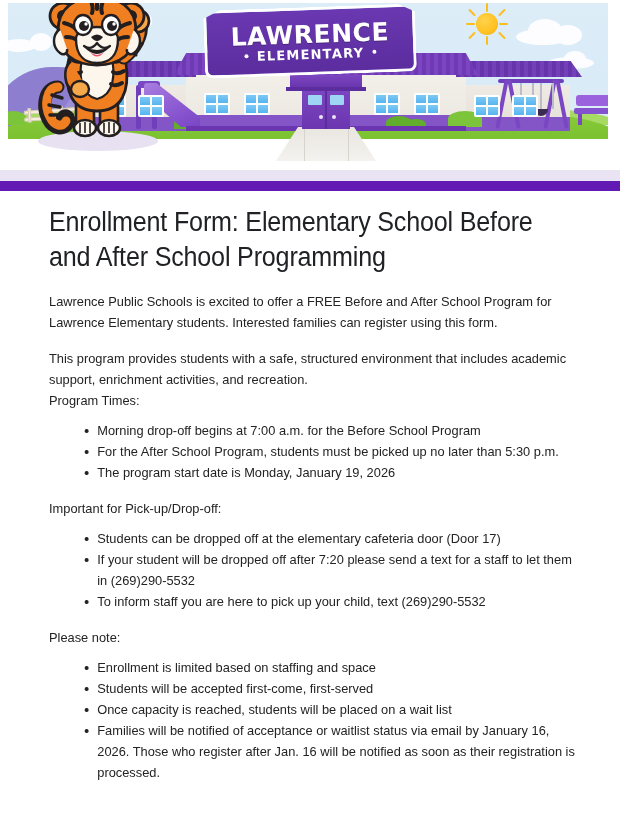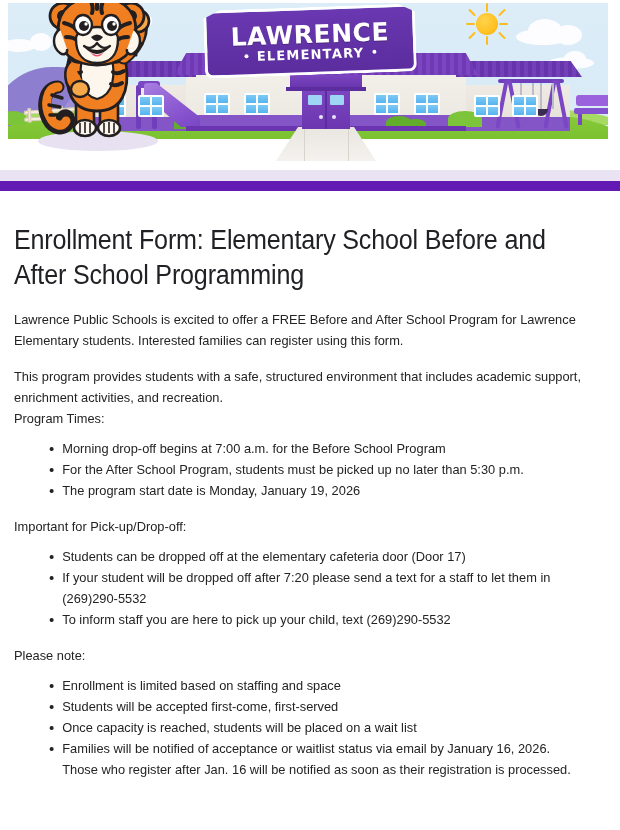--- a/index.html
+++ b/index.html
@@ -367,22 +367,23 @@
     background: #eae3f4;
   }
   #divider-purple {
     width: 620px;
     height: 10px;
     background: #6319b3;
   }
 
   
   #content {
-    padding: 32px 16px 0 14px;
+    padding: 14px 16px 0 14px;
     color: #202124;
+    margin-left: 35px;
   }
   #page-title {
     font-family: "Liberation Sans", sans-serif;
     font-size: 27px;
     font-weight: 400;
     line-height: 35px;
     letter-spacing: -0.2px;
     color: #202124;
     margin: 0 0 16px 0;
     transform: scaleX(0.93);

